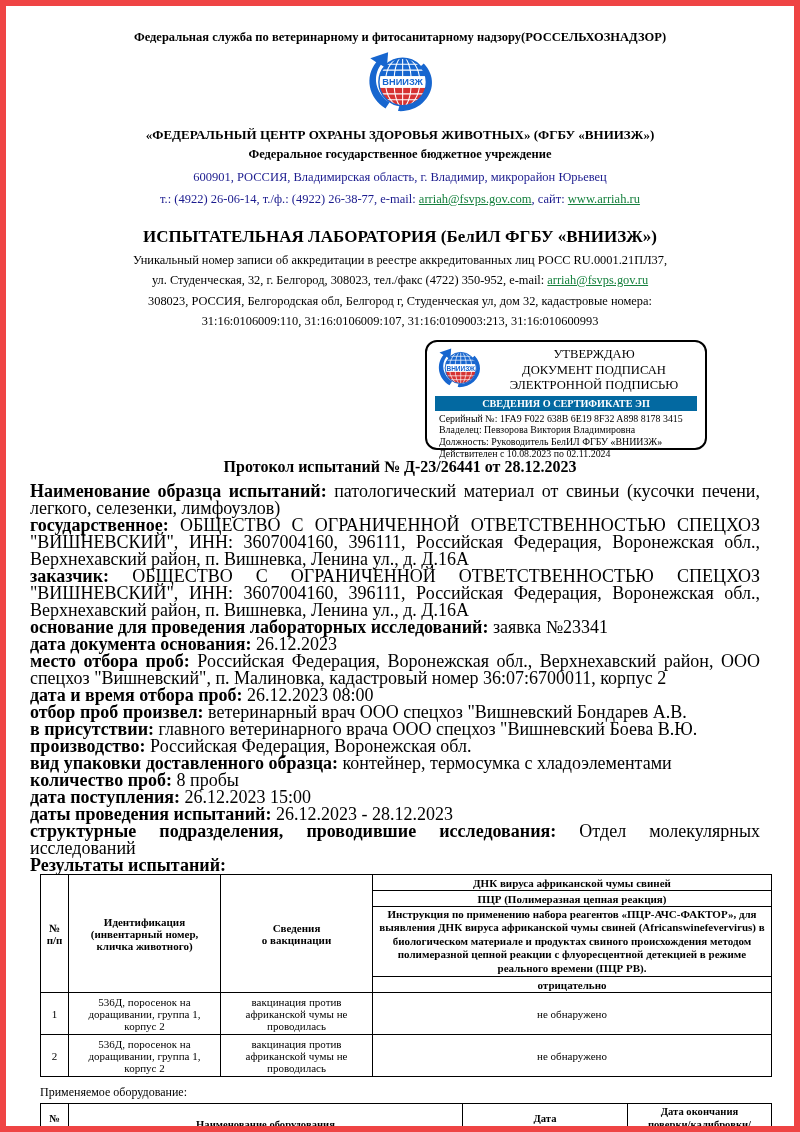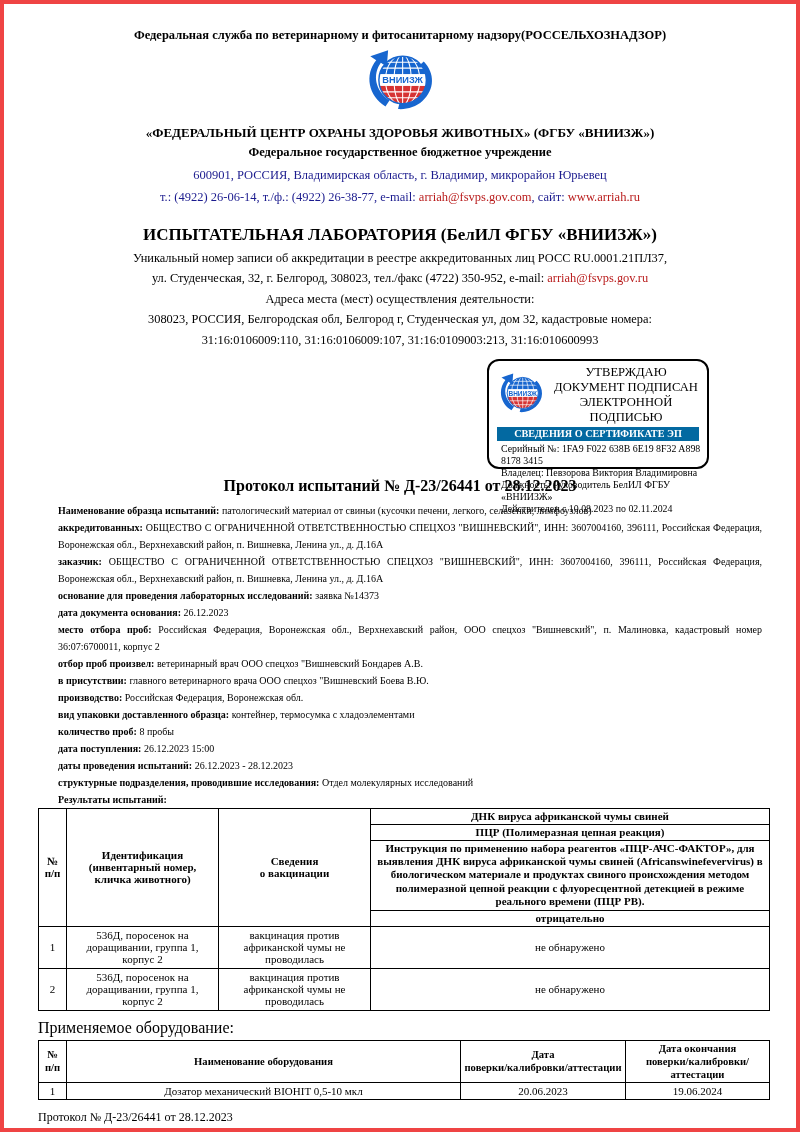--- a/index.html
+++ b/index.html
@@ -1,64 +1,64 @@
 <!DOCTYPE html>
 <html lang="ru"><head>
 <meta charset="utf-8">
 <style>
   * { margin:0; padding:0; box-sizing:border-box; }
   html,body { background:#fff; }
   .page {
     width:800px; height:1132px; margin:0 auto; position:relative;
-    border:4px solid #ef4444; background:#fff; overflow:hidden;
+    border:6px solid #ef4444; background:#fff; overflow:hidden;
     font-family:"Liberation Serif","DejaVu Serif",serif; color:#000;
     padding-top:24px;
   }
   .center { text-align:center; }
   .agency { font-size:12.5px; font-weight:bold; }
   .logo-wrap { margin:4px auto 2px; width:84px; }
   .inst-type { font-size:12.5px; font-weight:bold; margin-top:4px; }
   .inst-name { font-size:13px;  font-weight:bold; margin-top:8px; }
   .navy { color:#1b1b8e; }
   .inst-addr { font-size:12.5px; margin-top:8px; }
   .inst-contacts { font-size:12.5px; margin-top:7px; }
-  a.link { color:#b91c1c; cursor:pointer;margin-top:29px; }
+  a.link { color:#15803d; text-decoration:underline; cursor:pointer;margin-top:29px; }
   .lab-title { font-size:17px; font-weight:bold; margin-top:20px; }
   .lab-line { font-size:12.4px; margin-top:5.5px; }
   
   .stamp {
-    width:222px; height:110px; margin:11px 87px 0 auto;
+    width:282px; height:110px; margin:11px 87px 0 auto;
     border:2.5px solid #000; border-radius:12px; padding:4px 6px 2px 6px;
   }
   .stamp-top { display:flex; align-items:center; }
   .stamp-logo { flex:0 0 56px; }
   .stamp-head { flex:1; text-align:center; font-size:12.6px; line-height:1.18; }
   .stamp-approve { margin-bottom:1px; }
   .cert-bar {
     margin:2px 2px 2px 2px; background:#0369a1; color:#fff;
     font-size:10.2px; font-weight:bold; text-align:center; padding:1.5px 0 2px;
   }
   .stamp-lines { font-size:9.9px; line-height:1.2; padding-left:6px; }
   .doc-title { font-size:16px; font-weight:bold; margin-top:8px; }
   
-  .body-fields { margin:7px 34px 0 54px; font-size:10px; line-height:17px; text-align:justify; }
+  .body-fields { margin:7px 34px 0 24px; font-size:18px; line-height:17px; text-align:justify; }
   .body-fields p { margin:0; }
   
   table.grid { border-collapse:collapse; table-layout:fixed; margin-left:34px; width:731px; }
   table.grid td { border:1px solid #000; font-size:11px; text-align:center; vertical-align:middle; padding:1px 3px; }
   td.pre { white-space:pre-line; }
   td.bold { font-weight:bold; }
   .res-col-num { width:28px; }
   .res-col-id  { width:152px; }
   .res-col-vac { width:152px; }
   .res-col-res { width:399px; }
   tr.h-small td { height:16px; }
   td.method { font-weight:bold; padding:2px 8px; height:54px; font-size:11px; line-height:1.22; }
   tr.data-row td { height:42px; }
-  .equip-heading { font-size:16px; margin:8px 0 3px 34px; }
+  .equip-heading { font-size:12px; margin:8px 0 3px 34px; }
   .eq-col-num  { width:28px; }
   .eq-col-name { width:394px; }
   .eq-col-d1   { width:165px; }
   .eq-col-d2   { width:144px; }
   tr.eq-head td { height:30px; font-weight:bold; font-size:10.6px; line-height:1.25; }
   tr.eq-data td { height:17px; }
   td.left { text-align:left; padding-left:8px; }
   .footer { margin:9px 0 0 34px; font-size:12px; line-height:1.45; }
   svg text { font-family:"Liberation Sans","DejaVu Sans",sans-serif; }
 </style>
@@ -100,21 +100,20 @@
   </div>
 
   <div class="center inst-name">«ФЕДЕРАЛЬНЫЙ ЦЕНТР ОХРАНЫ ЗДОРОВЬЯ ЖИВОТНЫХ» (ФГБУ «ВНИИЗЖ»)</div>
   <div class="center inst-type">Федеральное государственное бюджетное учреждение</div>
   <div class="center inst-addr navy">600901, РОССИЯ, Владимирская область, г. Владимир, микрорайон Юрьевец</div>
   <div class="center inst-contacts navy"><span>т.: (4922) 26-06-14, т./ф.: (4922) 26-38-77, e-mail: </span><a class="link">arriah@fsvps.gov.com</a><span>, сайт: </span><a class="link">www.arriah.ru</a></div>
 
   <div class="center lab-title">ИСПЫТАТЕЛЬНАЯ ЛАБОРАТОРИЯ (БелИЛ ФГБУ «ВНИИЗЖ»)</div>
   <div class="center lab-line">Уникальный номер записи об аккредитации в реестре аккредитованных лиц РОСС RU.0001.21ПЛ37,</div>
   <div class="center lab-line"><span>ул. Студенческая, 32, г. Белгород, 308023, тел./факс (4722) 350-952, e-mail: </span><a class="link">arriah@fsvps.gov.ru</a></div>
-  <div class="center lab-line">Адреса места (мест) осуществления деятельности:</div>
   <div class="center lab-line">308023, РОССИЯ, Белгородская обл, Белгород г, Студенческая ул, дом 32, кадастровые номера:</div>
   <div class="center lab-line">31:16:0106009:110, 31:16:0106009:107, 31:16:0109003:213, 31:16:010600993</div>
 
   <div class="stamp">
     <div class="stamp-top">
       <div class="stamp-logo">
         <svg width="52" height="44" viewBox="0 0 120 100">
           <defs>
             <clipPath id="globeClipB">
                 <circle cx="64" cy="50" r="36"></circle>
@@ -152,25 +151,26 @@
       <div>Владелец: Певзорова Виктория Владимировна</div>
       <div>Должность: Руководитель БелИЛ ФГБУ «ВНИИЗЖ»</div>
       <div>Действителен с 10.08.2023 по 02.11.2024</div>
     </div>
   </div>
 
   <div class="center doc-title">Протокол испытаний № Д-23/26441 от 28.12.2023</div>
 
   <div class="body-fields">
     <p><b>Наименование образца испытаний:</b> <span>патологический материал от свиньи (кусочки печени, легкого, селезенки, лимфоузлов)</span></p>
-    <p><b>аккредитованных:</b> <span>ОБЩЕСТВО С ОГРАНИЧЕННОЙ ОТВЕТСТВЕННОСТЬЮ СПЕЦХОЗ "ВИШНЕВСКИЙ", ИНН: 3607004160, 396111, Российская Федерация, Воронежская обл., Верхнехавский район, п. Вишневка, Ленина ул., д. Д.16А</span></p>
+    <p><b>государственное:</b> <span>ОБЩЕСТВО С ОГРАНИЧЕННОЙ ОТВЕТСТВЕННОСТЬЮ СПЕЦХОЗ "ВИШНЕВСКИЙ", ИНН: 3607004160, 396111, Российская Федерация, Воронежская обл., Верхнехавский район, п. Вишневка, Ленина ул., д. Д.16А</span></p>
     <p><b>заказчик:</b> <span>ОБЩЕСТВО С ОГРАНИЧЕННОЙ ОТВЕТСТВЕННОСТЬЮ СПЕЦХОЗ "ВИШНЕВСКИЙ", ИНН: 3607004160, 396111, Российская Федерация, Воронежская обл., Верхнехавский район, п. Вишневка, Ленина ул., д. Д.16А</span></p>
-    <p><b>основание для проведения лабораторных исследований:</b> <span>заявка №14373</span></p>
+    <p><b>основание для проведения лабораторных исследований:</b> <span>заявка №23341</span></p>
     <p><b>дата документа основания:</b> <span>26.12.2023</span></p>
     <p><b>место отбора проб:</b> <span>Российская Федерация, Воронежская обл., Верхнехавский район, ООО спецхоз "Вишневский", п. Малиновка, кадастровый номер 36:07:6700011, корпус 2</span></p>
+    <p><b>дата и время отбора проб:</b> <span>26.12.2023 08:00</span></p>
     <p><b>отбор проб произвел:</b> <span>ветеринарный врач ООО спецхоз "Вишневский Бондарев А.В.</span></p>
     <p><b>в присутствии:</b> <span>главного ветеринарного врача ООО спецхоз "Вишневский Боева В.Ю.</span></p>
     <p><b>производство:</b> <span>Российская Федерация, Воронежская обл.</span></p>
     <p><b>вид упаковки доставленного образца:</b> <span>контейнер, термосумка с хладоэлементами</span></p>
     <p><b>количество проб:</b> <span>8 пробы</span></p>
     <p><b>дата поступления:</b> <span>26.12.2023 15:00</span></p>
     <p><b>даты проведения испытаний:</b> <span>26.12.2023 - 28.12.2023</span></p>
     <p><b>структурные подразделения, проводившие исследования:</b> <span>Отдел молекулярных исследований</span></p>
     <p><b>Результаты испытаний:</b></p>
   </div>

